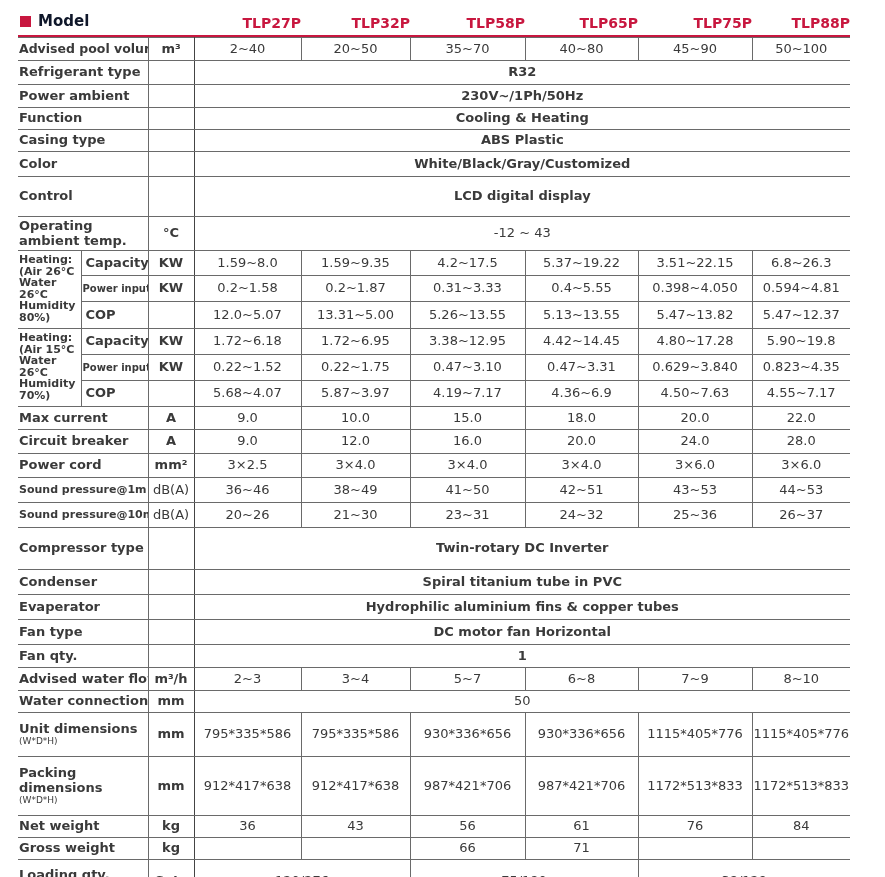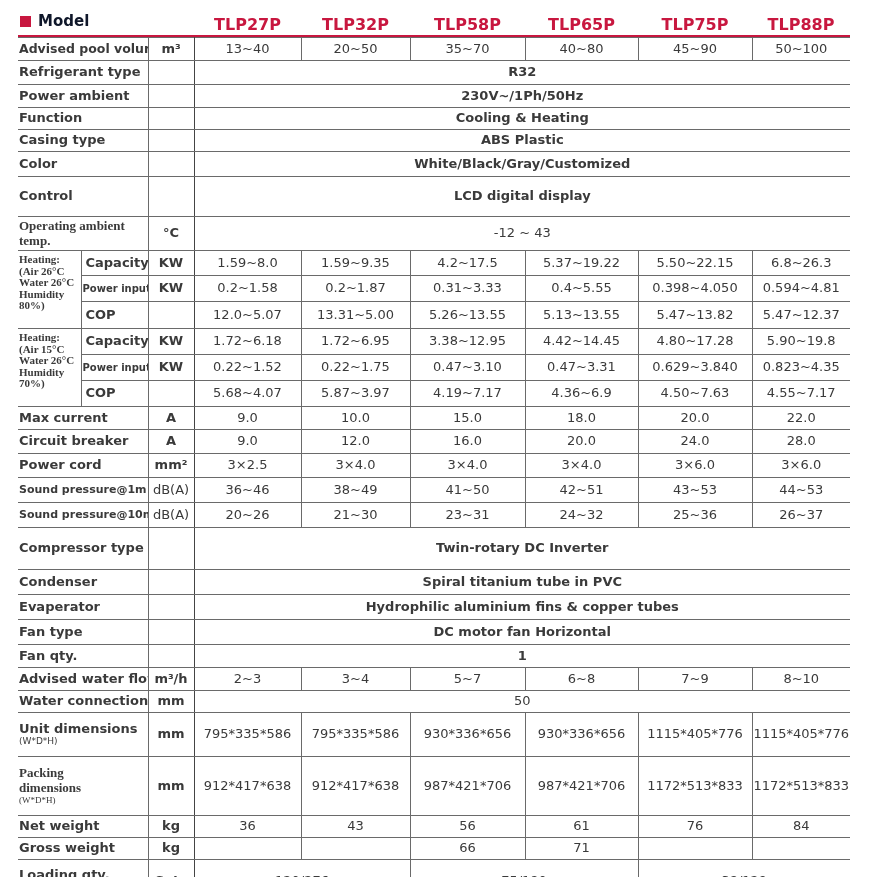--- a/index.html
+++ b/index.html
@@ -1,33 +1,33 @@
 <!DOCTYPE html>
 <html><head>
 <meta charset="utf-8">
 <style>
   html, body { margin: 0; padding: 0; background: #ffffff; }
   body { width: 885px; height: 877px; position: relative; overflow: hidden;
          font-family: "DejaVu Sans", "Liberation Sans", sans-serif; color: #3a3a3a; }
   .header { position: absolute; left: 18px; top: 10px; width: 832px; height: 24px; }
   .header .sq { position: absolute; left: 2px; top: 6px; width: 11px; height: 11px; background: #c8173f; }
   .header .title { position: absolute; left: 20px; top: 2px; font-size: 15px; font-weight: bold; color: #0f172a; }
-  .header .model { position: absolute; top: 5px; font-size: 16px; font-weight: bold; color: #c8173f; text-align: center; }
+  .header .model { position: absolute; top: 5px; font-size: 14px; font-weight: bold; color: #c8173f; text-align: right; }
   .redline { position: absolute; left: 18px; top: 35px; width: 832px; height: 2px; background: #c8173f; }
   table.spec { position: absolute; left: 18px; top: 37px; border-collapse: collapse; table-layout: fixed; width: 832px; }
   table.spec td { border: 1px solid #6a6a6a; padding: 0; text-align: center; vertical-align: middle;
                   font-size: 13px; color: #3a3a3a; line-height: 1.1; overflow: hidden; white-space: nowrap; }
   table.spec td.lbl { text-align: left; font-weight: bold; padding-left: 1px; border-left: none; }
   table.spec td.unit { font-weight: bold; border-right: 1.5px solid #444; }
   table.spec td.span { font-weight: bold; margin-left: 23px; }
   table.spec td:last-child { border-right: none; }
   table.spec td.small { font-size: 11px; margin-left: 28px; }
   table.spec td.tiny { font-size: 10px; }
   .lbl .note { display: block; font-size: 9px; font-weight: normal; margin-top: 1px; }
-  .wrap { white-space: normal !important; font-family: Liberation Serif, serif; }
+  .wrap { white-space: normal !important; }
   .heat { font-size: 11px !important; line-height: 1.05 !important; }
 </style>
 </head>
 <body>
 
 <div class="header">
   <span class="sq"></span>
   <span class="title">Model</span>
   <span class="model" style="left:176px;width:107px">TLP27P</span>
   <span class="model" style="left:283px;width:109px">TLP32P</span>
@@ -48,21 +48,21 @@
       <col style="width:115px">
     <col style="width:113px">
       <col style="width:114px">
       <col style="width:98px">
   </colgroup>
 
   <tbody>
       <tr style="height:23px">
     <td class="lbl" colspan="2" style="font-size:12.5px">Advised pool volume</td>
     <td class="unit">m³</td>
-    <td>13~40</td>
+    <td>2~40</td>
     <td>20~50</td>
     <td>35~70</td>
     <td>40~80</td>
     <td>45~90</td>
     <td>50~100</td>
   </tr>
 
   <tr style="height:24px">
     <td class="lbl" colspan="2">Refrigerant type</td>
     <td class="unit"></td>
@@ -100,21 +100,21 @@
   </tr>
 
   <tr style="height:25px">
     <td class="lbl wrap heat" rowspan="3" style="vertical-align:top;padding-top:3px">Heating: (Air 26°C Water 26°C Humidity 80%)</td>
     <td class="lbl" style="padding-left:4px;border-left:1px solid #6a6a6a">Capacity</td>
     <td class="unit">KW</td>
     <td>1.59~8.0</td>
     <td>1.59~9.35</td>
     <td>4.2~17.5</td>
     <td>5.37~19.22</td>
-    <td>5.50~22.15</td>
+    <td>3.51~22.15</td>
     <td>6.8~26.3</td>
   </tr>
   <tr style="height:26px">
     <td class="lbl tiny" style="padding-left:1px;border-left:1px solid #6a6a6a">Power input</td>
     <td class="unit">KW</td>
     <td>0.2~1.58</td>
     <td>0.2~1.87</td>
     <td>0.31~3.33</td>
     <td>0.4~5.55</td>
     <td>0.398~4.050</td>

